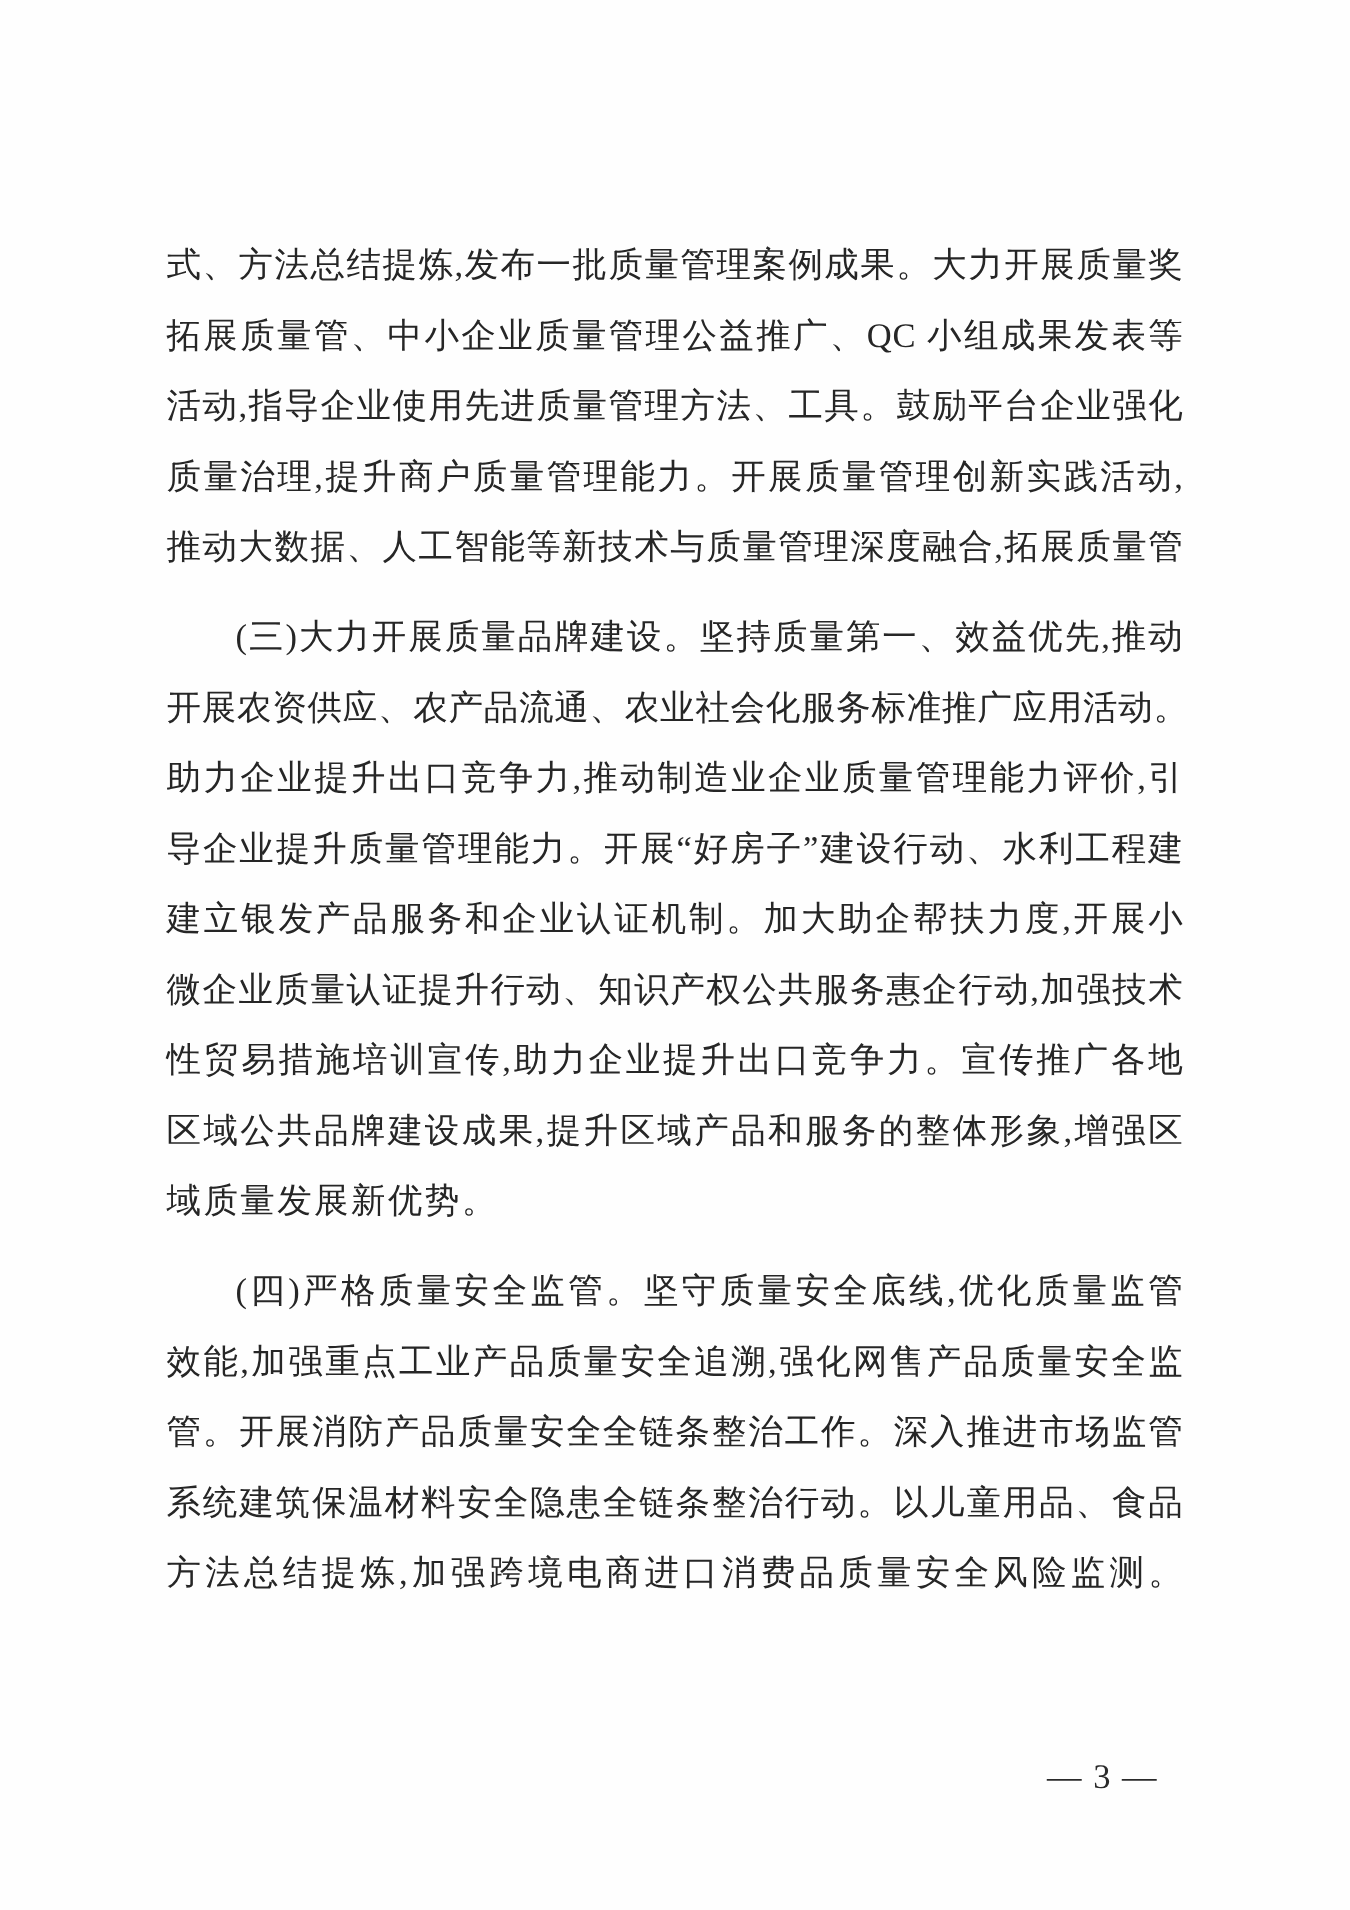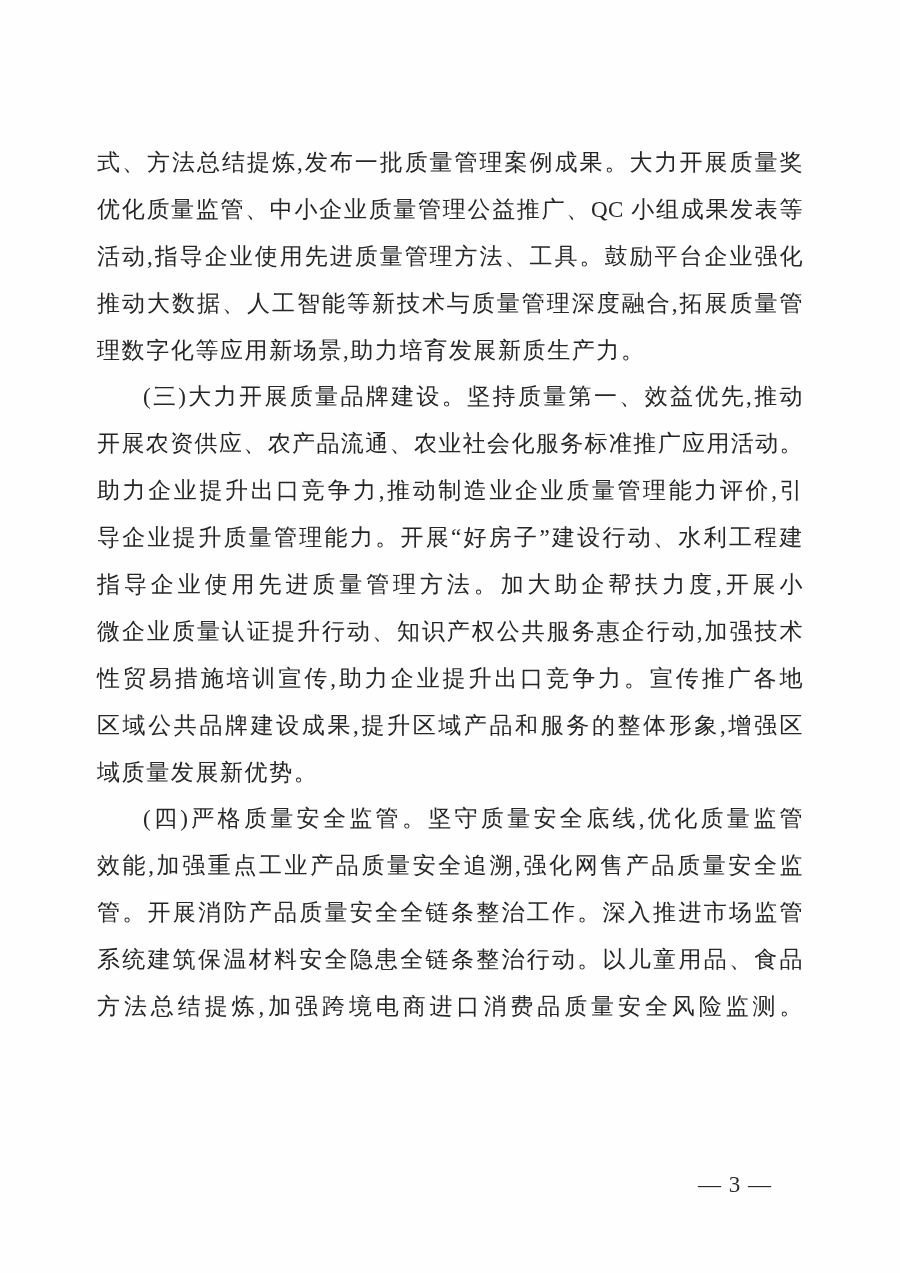--- a/index.html
+++ b/index.html
@@ -24,21 +24,21 @@
   }
   .doc-body {
     position: absolute;
     left: 97px;
     top: 140px;
     width: 706px;
     color: #262626;
     font-size: 23px;
   }
   .paragraph {
-    margin: 0;
+    margin: 14px;
     padding: 0;
   }
   .line {
     height: 46.9px;
     line-height: 46.9px;
     white-space: nowrap;
     text-align: justify;
     text-align-last: justify;
     text-justify: inter-character;
     letter-spacing: 0.5px;
@@ -61,31 +61,31 @@
     letter-spacing: 1px;
   }
 </style>
 </head>
 <body>
 
 <div class="page">
   <div class="doc-body" id="doc-body">
       <div class="paragraph">
         <div class="line">式、方法总结提炼,发布一批质量管理案例成果。大力开展质量奖</div>
-        <div class="line">优化质量监管、中小企业质量管理公益推广、QC 小组成果发表等</div>
+        <div class="line">拓展质量管、中小企业质量管理公益推广、QC 小组成果发表等</div>
         <div class="line">活动,指导企业使用先进质量管理方法、工具。鼓励平台企业强化</div>
+        <div class="line">质量治理,提升商户质量管理能力。开展质量管理创新实践活动,</div>
         <div class="line">推动大数据、人工智能等新技术与质量管理深度融合,拓展质量管</div>
-        <div class="line short">理数字化等应用新场景,助力培育发展新质生产力。</div>
       </div>
       <div class="paragraph indent">
         <div class="line">(三)大力开展质量品牌建设。坚持质量第一、效益优先,推动</div>
         <div class="line">开展农资供应、农产品流通、农业社会化服务标准推广应用活动。</div>
         <div class="line">助力企业提升出口竞争力,推动制造业企业质量管理能力评价,引</div>
         <div class="line">导企业提升质量管理能力。开展“好房子”建设行动、水利工程建</div>
-        <div class="line">指导企业使用先进质量管理方法。加大助企帮扶力度,开展小</div>
+        <div class="line">建立银发产品服务和企业认证机制。加大助企帮扶力度,开展小</div>
         <div class="line">微企业质量认证提升行动、知识产权公共服务惠企行动,加强技术</div>
         <div class="line">性贸易措施培训宣传,助力企业提升出口竞争力。宣传推广各地</div>
         <div class="line">区域公共品牌建设成果,提升区域产品和服务的整体形象,增强区</div>
         <div class="line short">域质量发展新优势。</div>
       </div>
       <div class="paragraph indent">
         <div class="line">(四)严格质量安全监管。坚守质量安全底线,优化质量监管</div>
         <div class="line">效能,加强重点工业产品质量安全追溯,强化网售产品质量安全监</div>
         <div class="line">管。开展消防产品质量安全全链条整治工作。深入推进市场监管</div>
         <div class="line">系统建筑保温材料安全隐患全链条整治行动。以儿童用品、食品</div>

